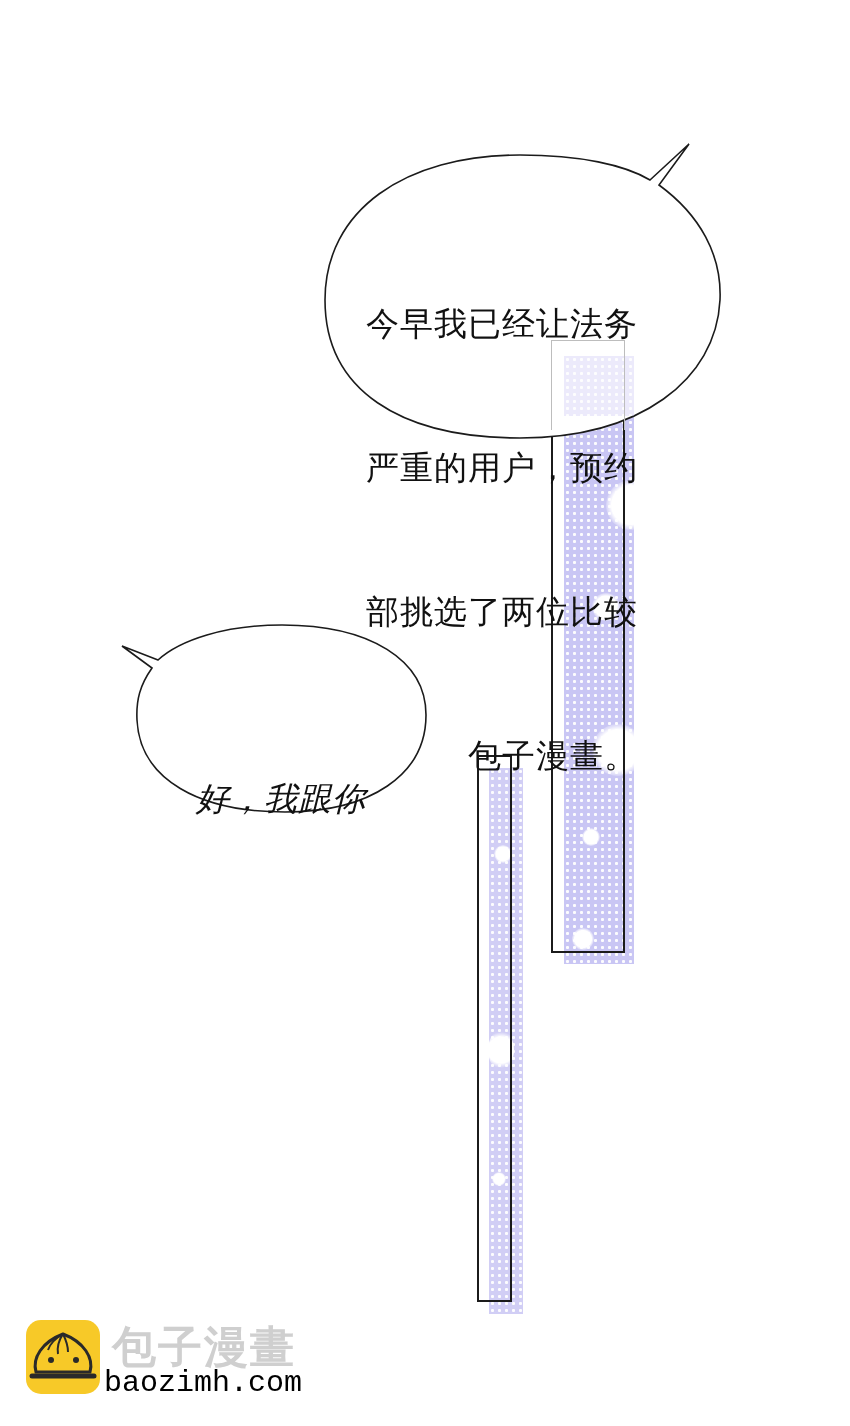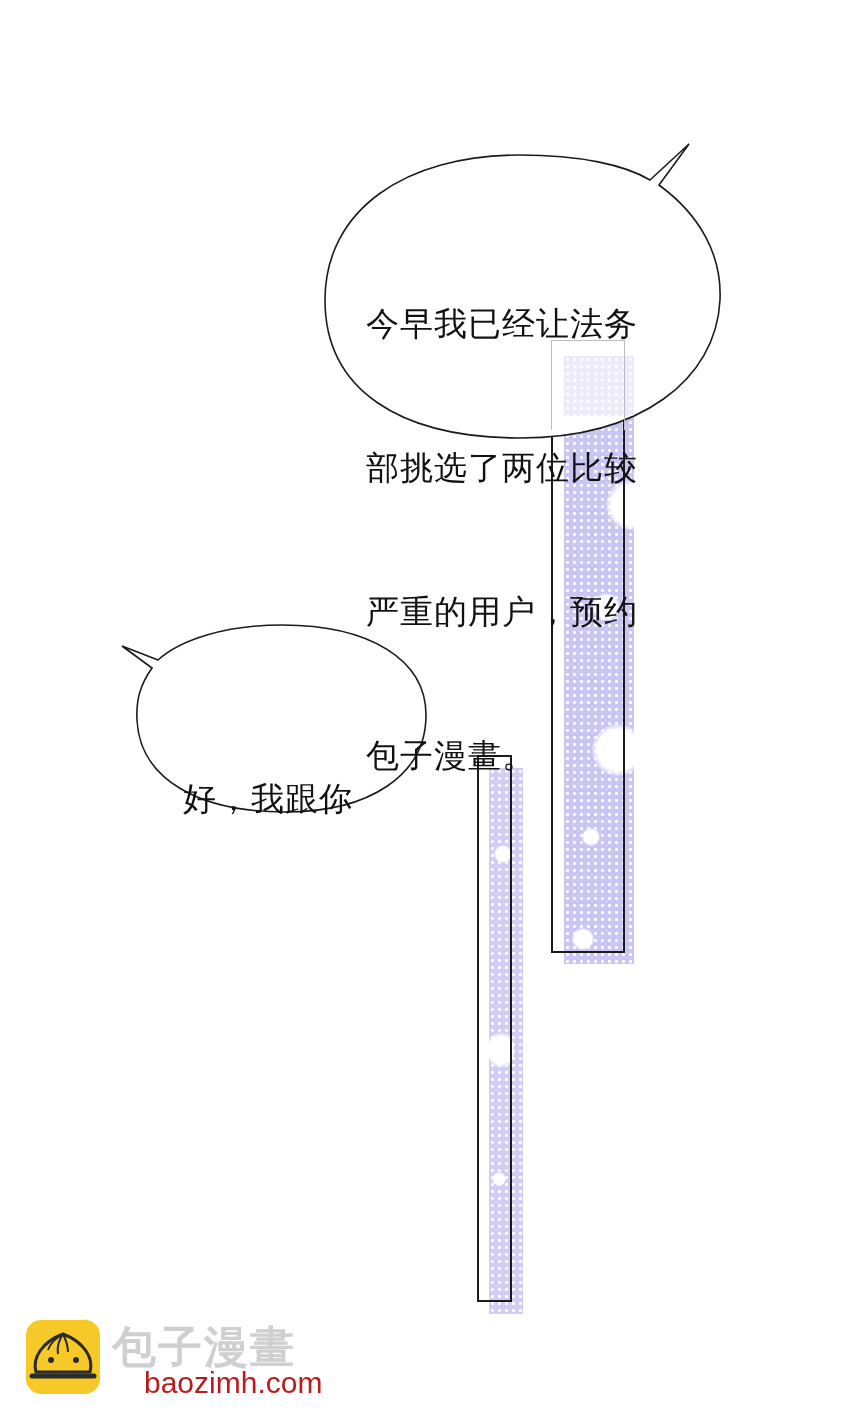--- a/index.html
+++ b/index.html
@@ -22,23 +22,22 @@
   }
   .logo {
     position: absolute; left: 26px; top: 1320px; width: 74px; height: 74px;
     background: #f7c928; border-radius: 15px;
   }
   .brand-cn {
     position: absolute; left: 112px; top: 1318px; font-size: 44px; color: #cfcfcf;
     font-family: "DejaVu Sans", sans-serif; letter-spacing: 2px; font-weight: bold;
   }
   .brand-url {
-    position: absolute; left: 104px; top: 1366px; font-size: 30px; color: #b91c1c;
-    font-family: Liberation Sans, sans-serif;
-    margin-left: 40px;
+    position: absolute; left: 104px; top: 1366px; font-size: 30px; color: #000000;
+    font-family: Liberation Mono, monospace;
   }
 </style>
 </head>
 <body>
 
 <div class="strip dots" style="left:564px; top:356px; width:70px; height:608px;"></div>
 <div class="bokeh" style="left:568px; top:370px; width:60px; height:60px;"></div>
 <div class="bokeh" style="left:606px; top:480px; width:50px; height:50px;"></div>
 <div class="bokeh" style="left:592px; top:593px; width:28px; height:28px;"></div>
 <div class="bokeh" style="left:592px; top:724px; width:52px; height:52px;"></div>
@@ -66,28 +65,28 @@
            C 140,685 136,700 137,720
            C 140,780 200,812 285,812
            C 370,812 426,775 426,715
            C 426,660 370,625 282,625
            C 225,625 180,640 158,660 Z" fill="#ffffff" stroke="#1b1b1b" stroke-width="1.6"></path>
 </svg>
 
 <div class="strip dots" style="left:564px; top:356px; width:70px; height:60px; opacity:0.35;"></div>
 <div class="frame" style="left:551px; top:340px; width:74px; height:90px; border:1.5px solid #bdbdbd; border-bottom:none;"></div>
 
-<div class="bubble-text" style="left:366px; top:204px;">
+<div class="bubble-text" style="left:366px; top:204px;text-align:right;">
   <div>今早我已经让法务</div>
+  <div>严重的用户，预约</div>
   <div>部挑选了两位比较</div>
-  <div>严重的用户，预约</div>
   <div>包子漫畫。</div>
 </div>
 
-<div class="bubble-text" style="left:183px; top:679px;">
+<div class="bubble-text" style="left:196px; top:679px;font-style:italic;">
   <div>好，我跟你</div>
 </div>
 
 <div class="logo">
   <svg width="74" height="74" viewBox="0 0 74 74" xmlns="http://www.w3.org/2000/svg">
     <path d="M 10,52 C 6,38 16,22 37,14 C 58,22 68,38 64,52 Z" fill="#f7c928" stroke="#2a2a2a" stroke-width="3"></path>
     <path d="M 37,14 C 33,20 31,28 32,34 M 37,14 C 40,20 42,26 42,32 M 37,14 C 30,18 24,24 22,30" fill="none" stroke="#2a2a2a" stroke-width="2"></path>
     <path d="M 6,56 L 68,56" stroke="#2a2a2a" stroke-width="5" stroke-linecap="round"></path>
     <circle cx="25" cy="40" r="3" fill="#2a2a2a"></circle>
     <circle cx="50" cy="40" r="3" fill="#2a2a2a"></circle>

